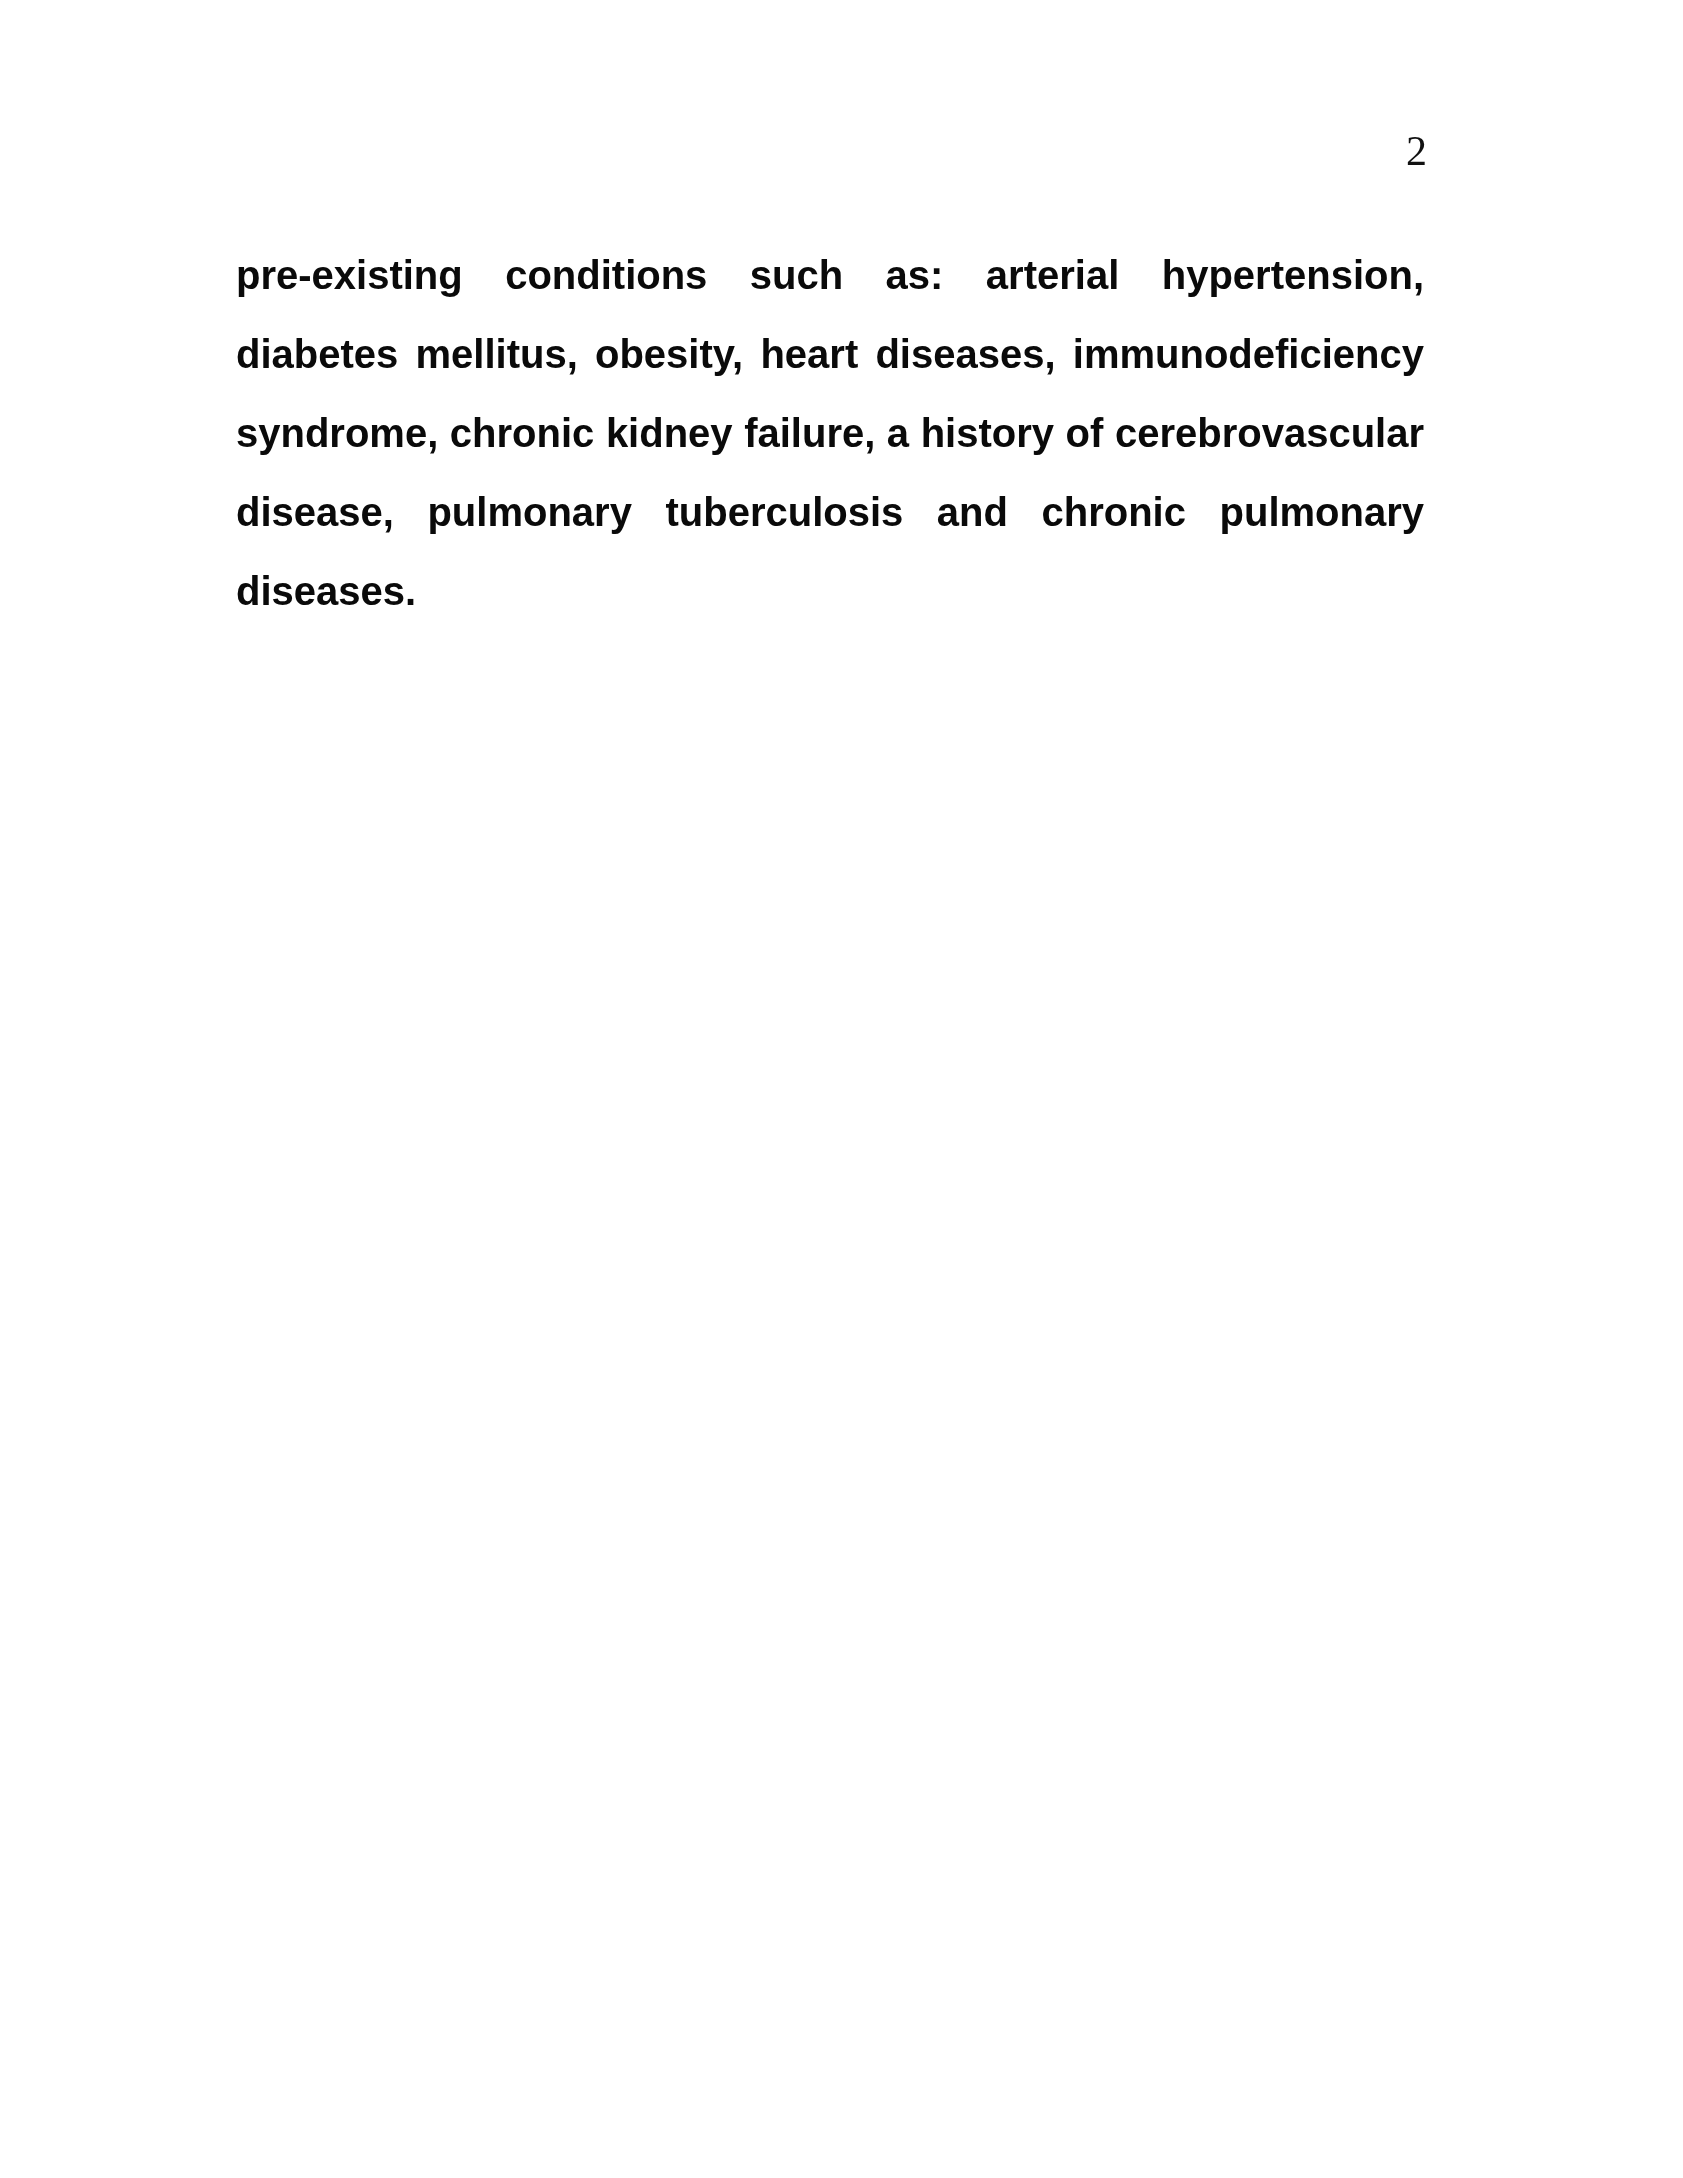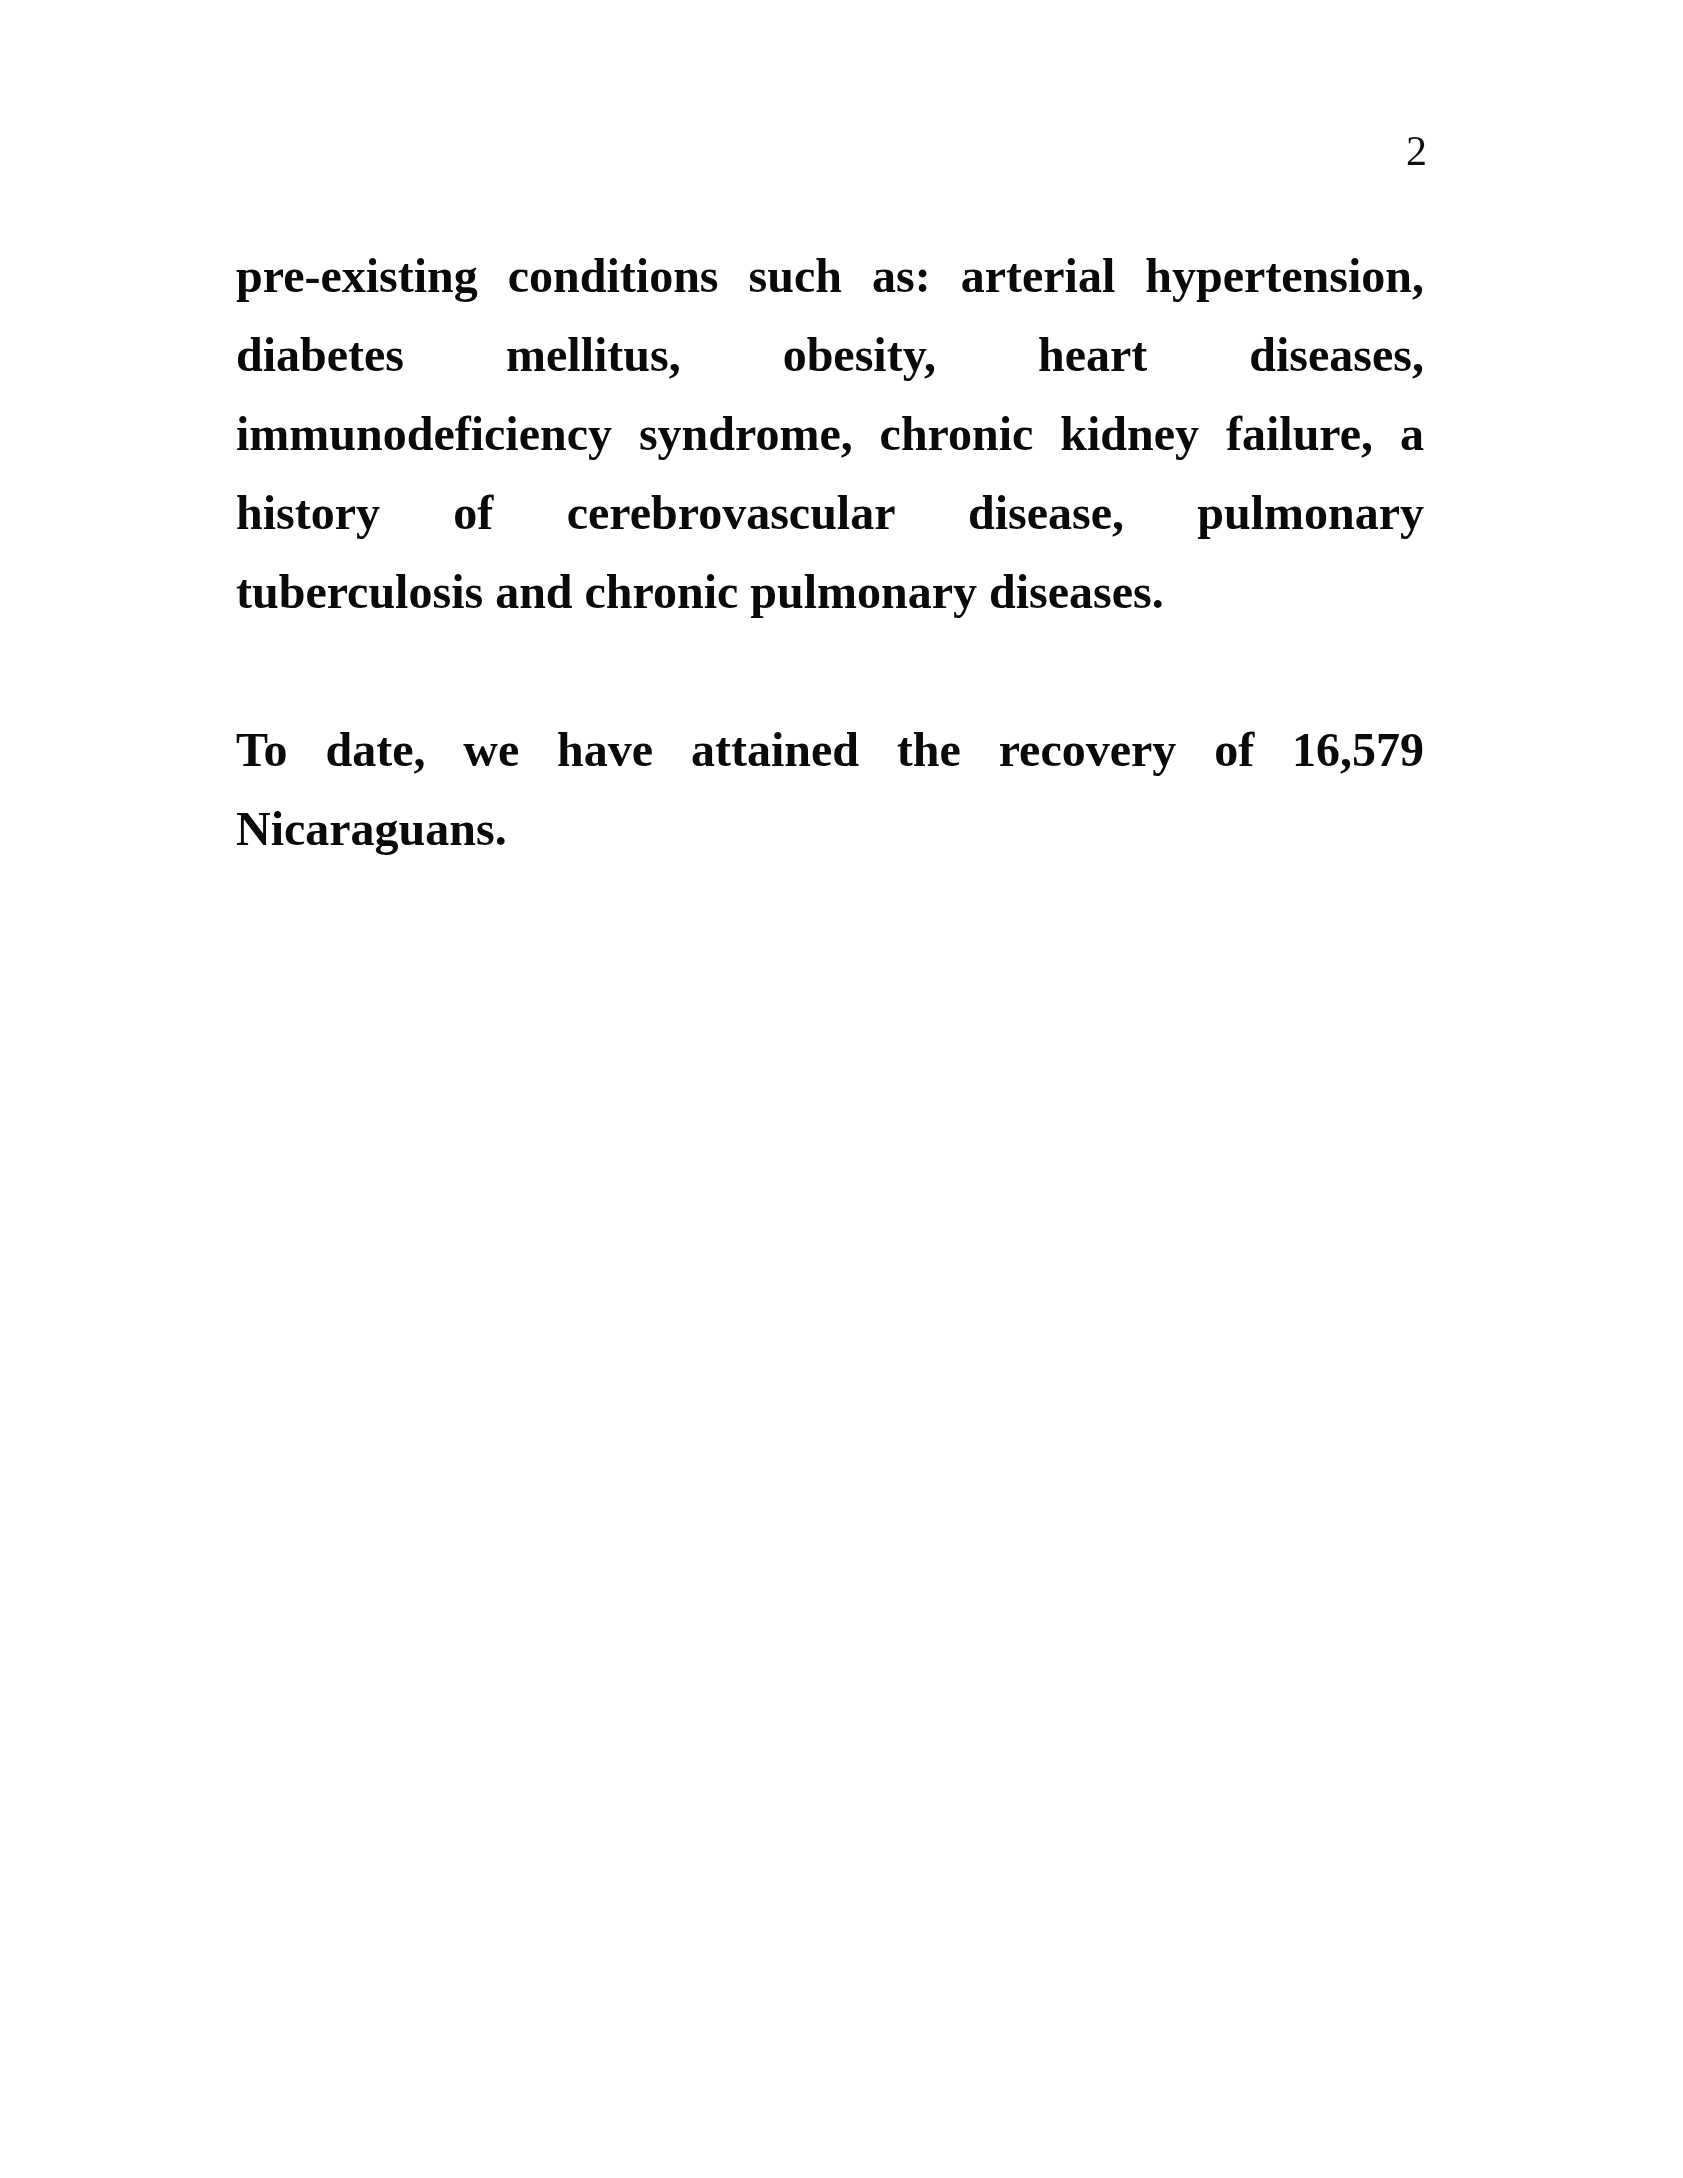--- a/index.html
+++ b/index.html
@@ -26,23 +26,23 @@
       font-family: "Liberation Serif", "DejaVu Serif", serif;
       font-size: 42px;
       line-height: 48px;
       color: #111111;
       
       padding-right: 8px;
     }
     .content {
       margin-top: 61px;
       width: 1188px;
-      font-family: Liberation Serif, serif;
+      font-family: Liberation Sans, sans-serif;
       font-weight: bold;
-      font-size: 48px;
+      font-size: 40px;
       line-height: 79px;
       color: #0a0a0a;
       letter-spacing: 0;
     }
     .content p {
       margin: 0 0 79px 0;
       text-align: justify;
       text-justify: inter-word;
       word-spacing: normal;
     }
@@ -56,18 +56,17 @@
 <div class="page">
 
   <div class="page-number-row">
     <span>2</span>
   </div>
 
   <div class="content">
     <p>pre-existing conditions such as: arterial hypertension, diabetes mellitus, obesity, heart diseases, immunodeficiency syndrome, chronic kidney failure, a history of cerebrovascular disease, pulmonary tuberculosis and chronic pulmonary diseases.</p>
 
 
-    <p>To date, we have attained the recovery of 16,579 Nicaraguans.</p>
 
   </div>
 
 </div>
 
 
 </body></html>

